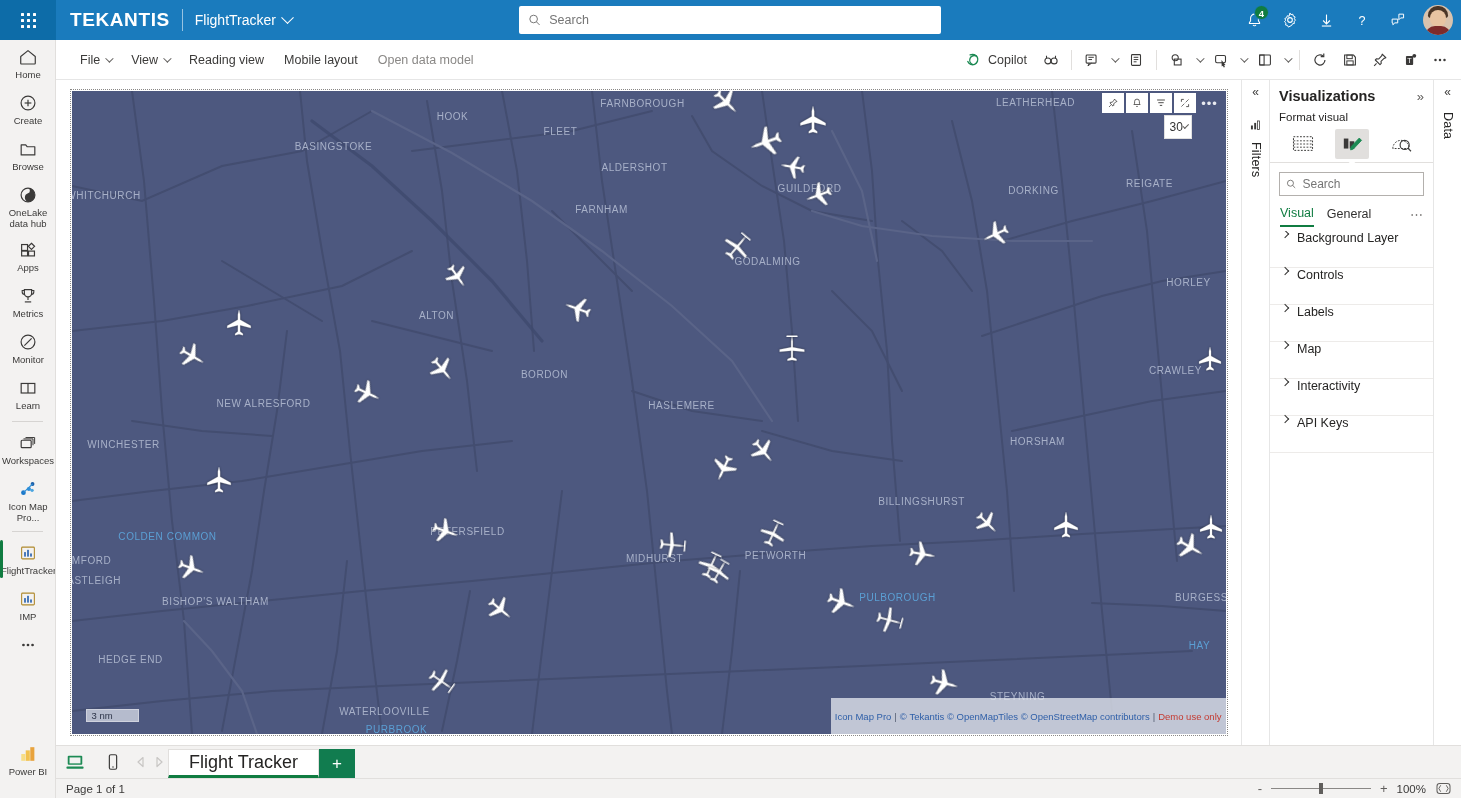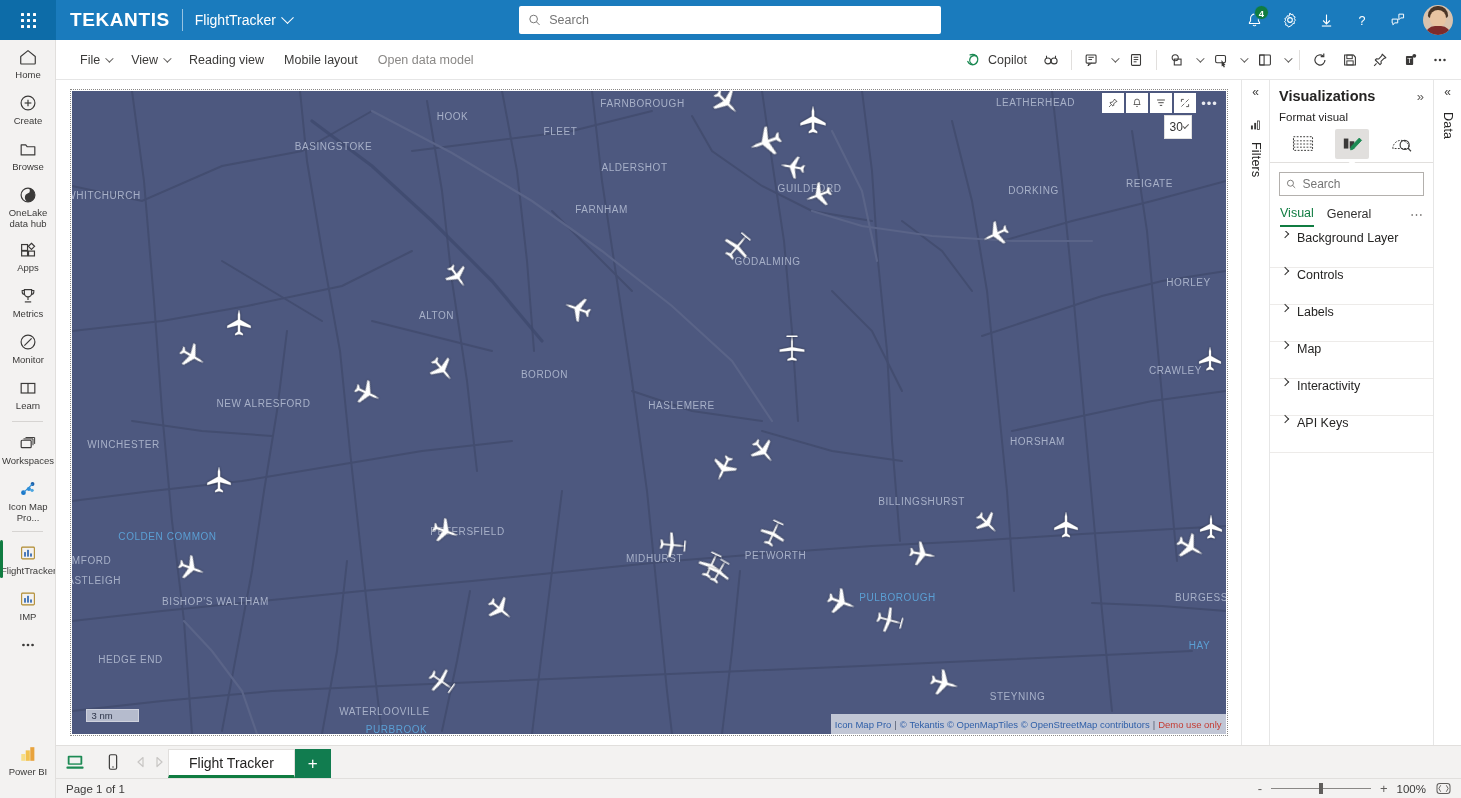--- a/index.html
+++ b/index.html
@@ -115,21 +115,21 @@
     border:1px solid #e0e0e0; display:flex; align-items:center; justify-content:space-between;
     padding:0 5px; font-size:12px; color:#333; cursor:pointer; z-index:6;
   }
   .scalebar {
     position:absolute; left:14px; bottom:12px; width:53px; height:13px;
     background:rgba(222,226,235,.72); border:1px solid rgba(255,255,255,.35);
     display:flex; align-items:center; padding-left:5px; font-size:9.5px; color:#2c3348;
   }
   .attrib {
     position:absolute; right:0px; bottom:0px; height:14px; background:rgba(222,226,235,.80);
-    display:flex; align-items:center; padding:10px 4px; font-size:9.5px; color:#2f5fa8; gap:0px; white-space:nowrap;
+    display:flex; align-items:center; padding:18px 4px; font-size:9.5px; color:#2f5fa8; gap:0px; white-space:nowrap;
   }
   .attrib a { color:#2f5fa8; text-decoration:none; cursor:pointer;}
   .attrib .sep { color:#555e73; padding:0 3px;}
   .attrib .demo { color:#c43a31; }
 
   
   .filters-rail {
     position:absolute; left:1241px; top:80px; width:28px; height:665px; background:#fff;
     border-left:1px solid #e6e6e6; display:flex; flex-direction:column; align-items:center; padding-top:6px; gap:7px;
   }
@@ -177,21 +177,21 @@
   
   .pagebar {
     position:absolute; left:56px; top:745px; width:1405px; height:33px;
     background:#f3f2f1; border-top:1px solid #e1dfdd; display:flex; align-items:flex-end;
   }
   .pb-ico { width:38px; height:33px; display:flex; align-items:center; justify-content:center; cursor:pointer;}
   .pb-arrow { width:18px; height:33px; display:flex; align-items:center; justify-content:center; cursor:pointer; color:#c8c6c4;}
   .ptab {
     height:29px; min-width:100px; padding:0 20px; background:#fff; border-top:1px solid #e1dfdd;
     border-left:1px solid #e1dfdd; border-right:1px solid #e1dfdd; border-bottom:3px solid #107c41;
-    display:flex; align-items:center; justify-content:center; font-size:14px; color:#252423; cursor:pointer;
+    display:flex; align-items:center; justify-content:center; font-size:18px; color:#252423; cursor:pointer;
   }
   .ptab-add {
     width:36px; height:29px; background:#117c4f; display:flex; align-items:center; justify-content:center;
     color:#fff; font-size:17px; cursor:pointer; font-weight:300;
   }
   .statusbar {
     position:absolute; left:56px; top:778px; width:1405px; height:20px; background:#f3f2f1;
     border-top:1px solid #e1dfdd; display:flex; align-items:center; padding:0 10px;
   }
   .sb-left { font-size:11.5px; color:#3b3a39;}

